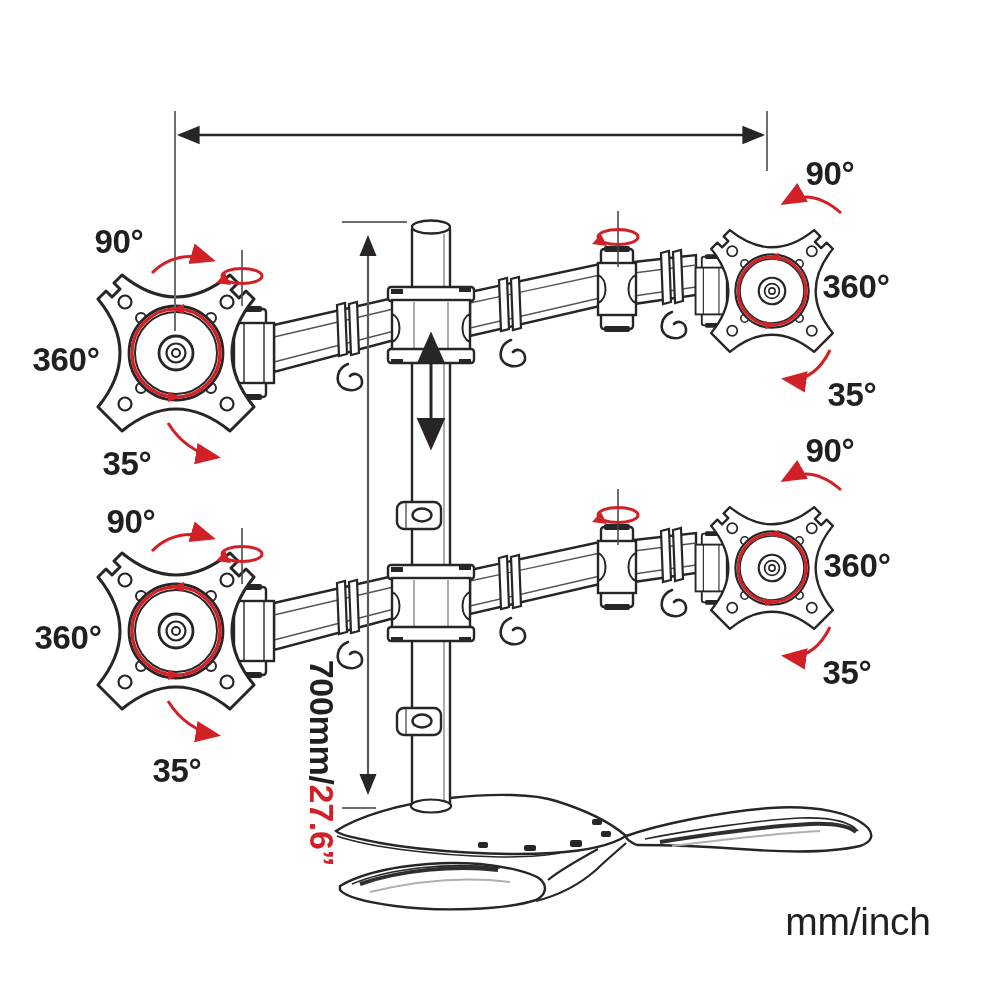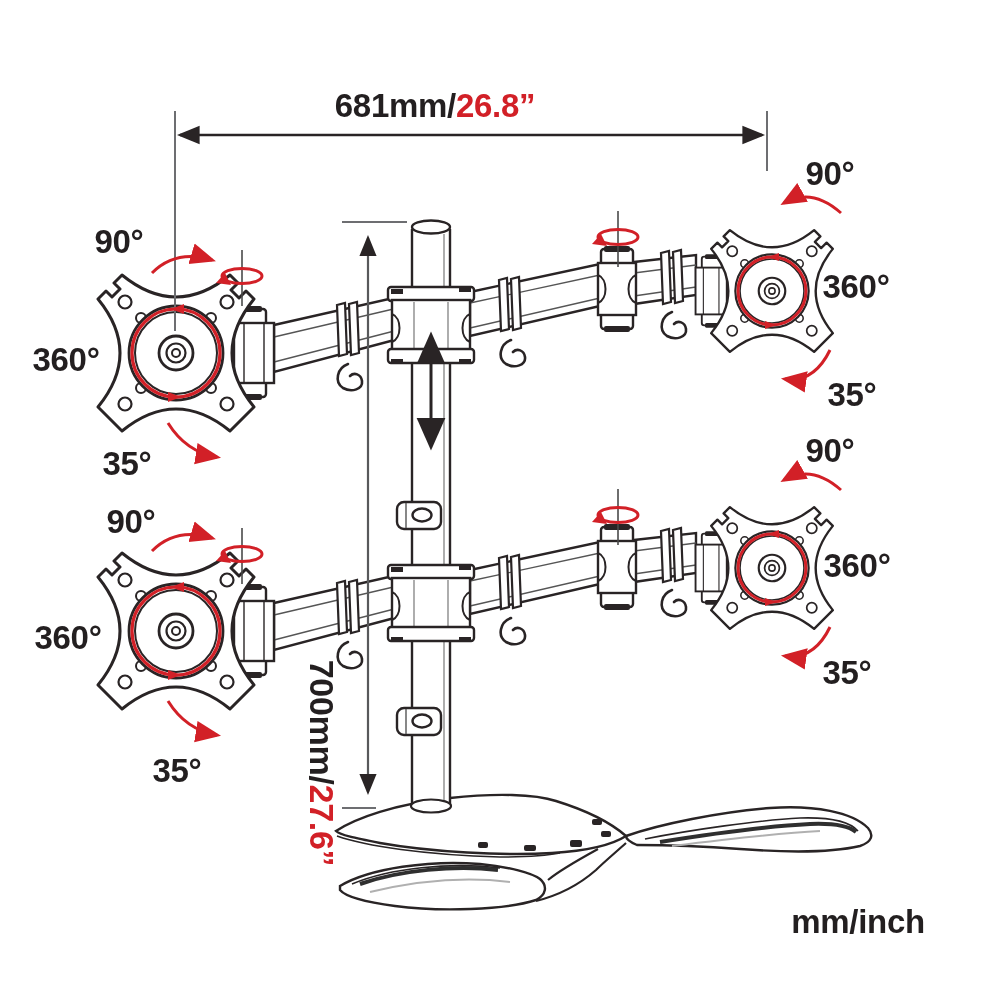--- a/index.html
+++ b/index.html
@@ -3,21 +3,21 @@
 <meta charset="utf-8">
 <style>
   html,body{margin:0;padding:0;background:#ffffff;}
   .stage{position:relative;width:1000px;height:1000px;background:#ffffff;overflow:hidden;
          font-family:"Liberation Sans", sans-serif;}
   .stage svg{position:absolute;left:0;top:0;}
   .lbl{position:absolute;transform:translate(-50%,-50%);font-size:33px;font-weight:600;
        color:#231f20;white-space:nowrap;letter-spacing:-0.3px;line-height:1;}
   .lbl .red, .lbl.red{color:#d22027;}
   .rot{transform:translate(-50%,-50%) rotate(90deg);font-size:34px;}
-  .units{font-size:33px;font-weight:700;}
+  .units{font-size:39px;font-weight:400;}
 </style>
 </head>
 <body>
 
 <div class="stage">
 
 <svg width="1000" height="1000" viewBox="0 0 1000 1000">
   <defs>
     <marker id="mb" viewBox="0 0 10 10" refX="8.6" refY="5" markerWidth="9.5" markerHeight="9.5" orient="auto-start-reverse">
       <path d="M0,0.9 L10,5 L0,9.1 Z" fill="#292425"></path>
@@ -217,21 +217,20 @@
     <use href="#annleft" transform="translate(176,631)"></use>
     <use href="#annright" transform="translate(772,291)"></use>
     <use href="#annright" transform="translate(772,568)"></use>
     <use href="#swivel" x="242" y="276"></use>
     <use href="#swivel" x="618" y="237"></use>
     <use href="#swivel" x="242" y="554"></use>
     <use href="#swivel" x="618" y="515"></use>
   </g>
 </svg>
 
-  <div class="lbl" style="left:435px;top:105px"><span>681mm/</span><span class="red">26.8”</span></div>
 
   <div class="lbl rot" style="left:322px;top:763px"><span>700mm/</span><span class="red">27.6”</span></div>
 
   <div class="lbl units" style="left:858px;top:921px">mm/inch</div>
 
   <div class="lbl" style="left:119px;top:241px">90°</div>
   <div class="lbl" style="left:66px;top:359px">360°</div>
   <div class="lbl" style="left:127px;top:463px">35°</div>
 
   <div class="lbl" style="left:830px;top:173px">90°</div>

